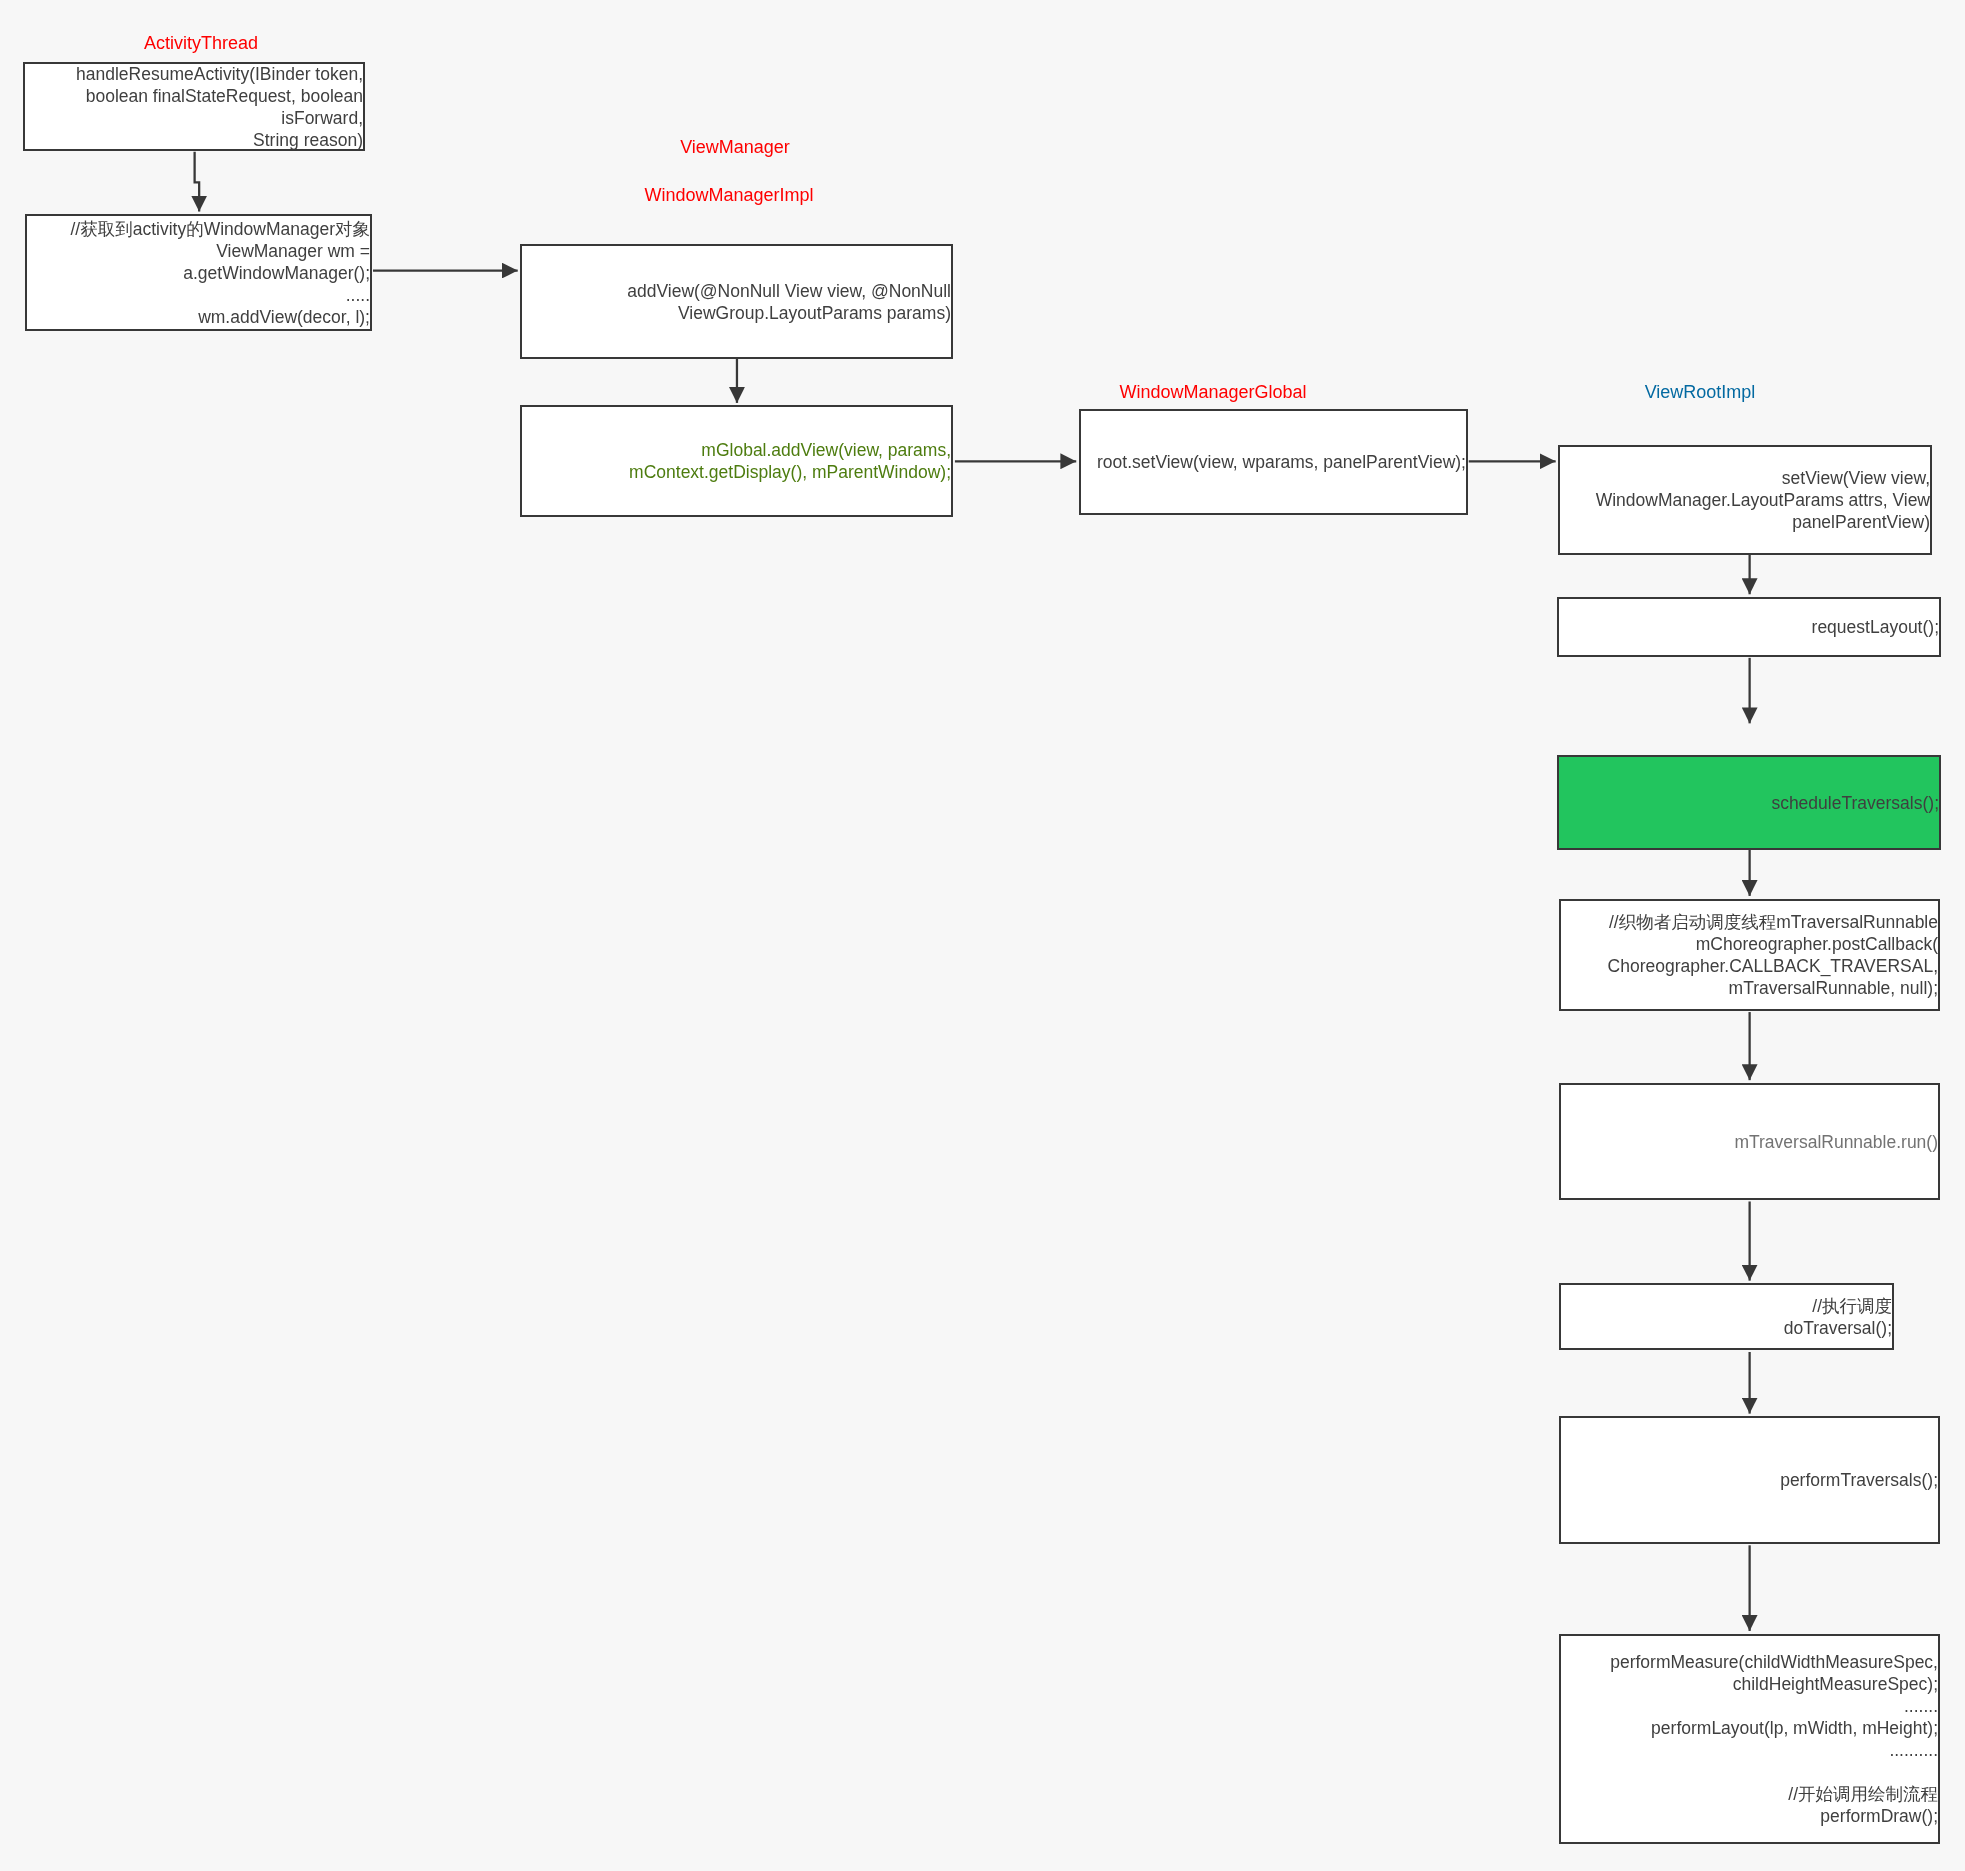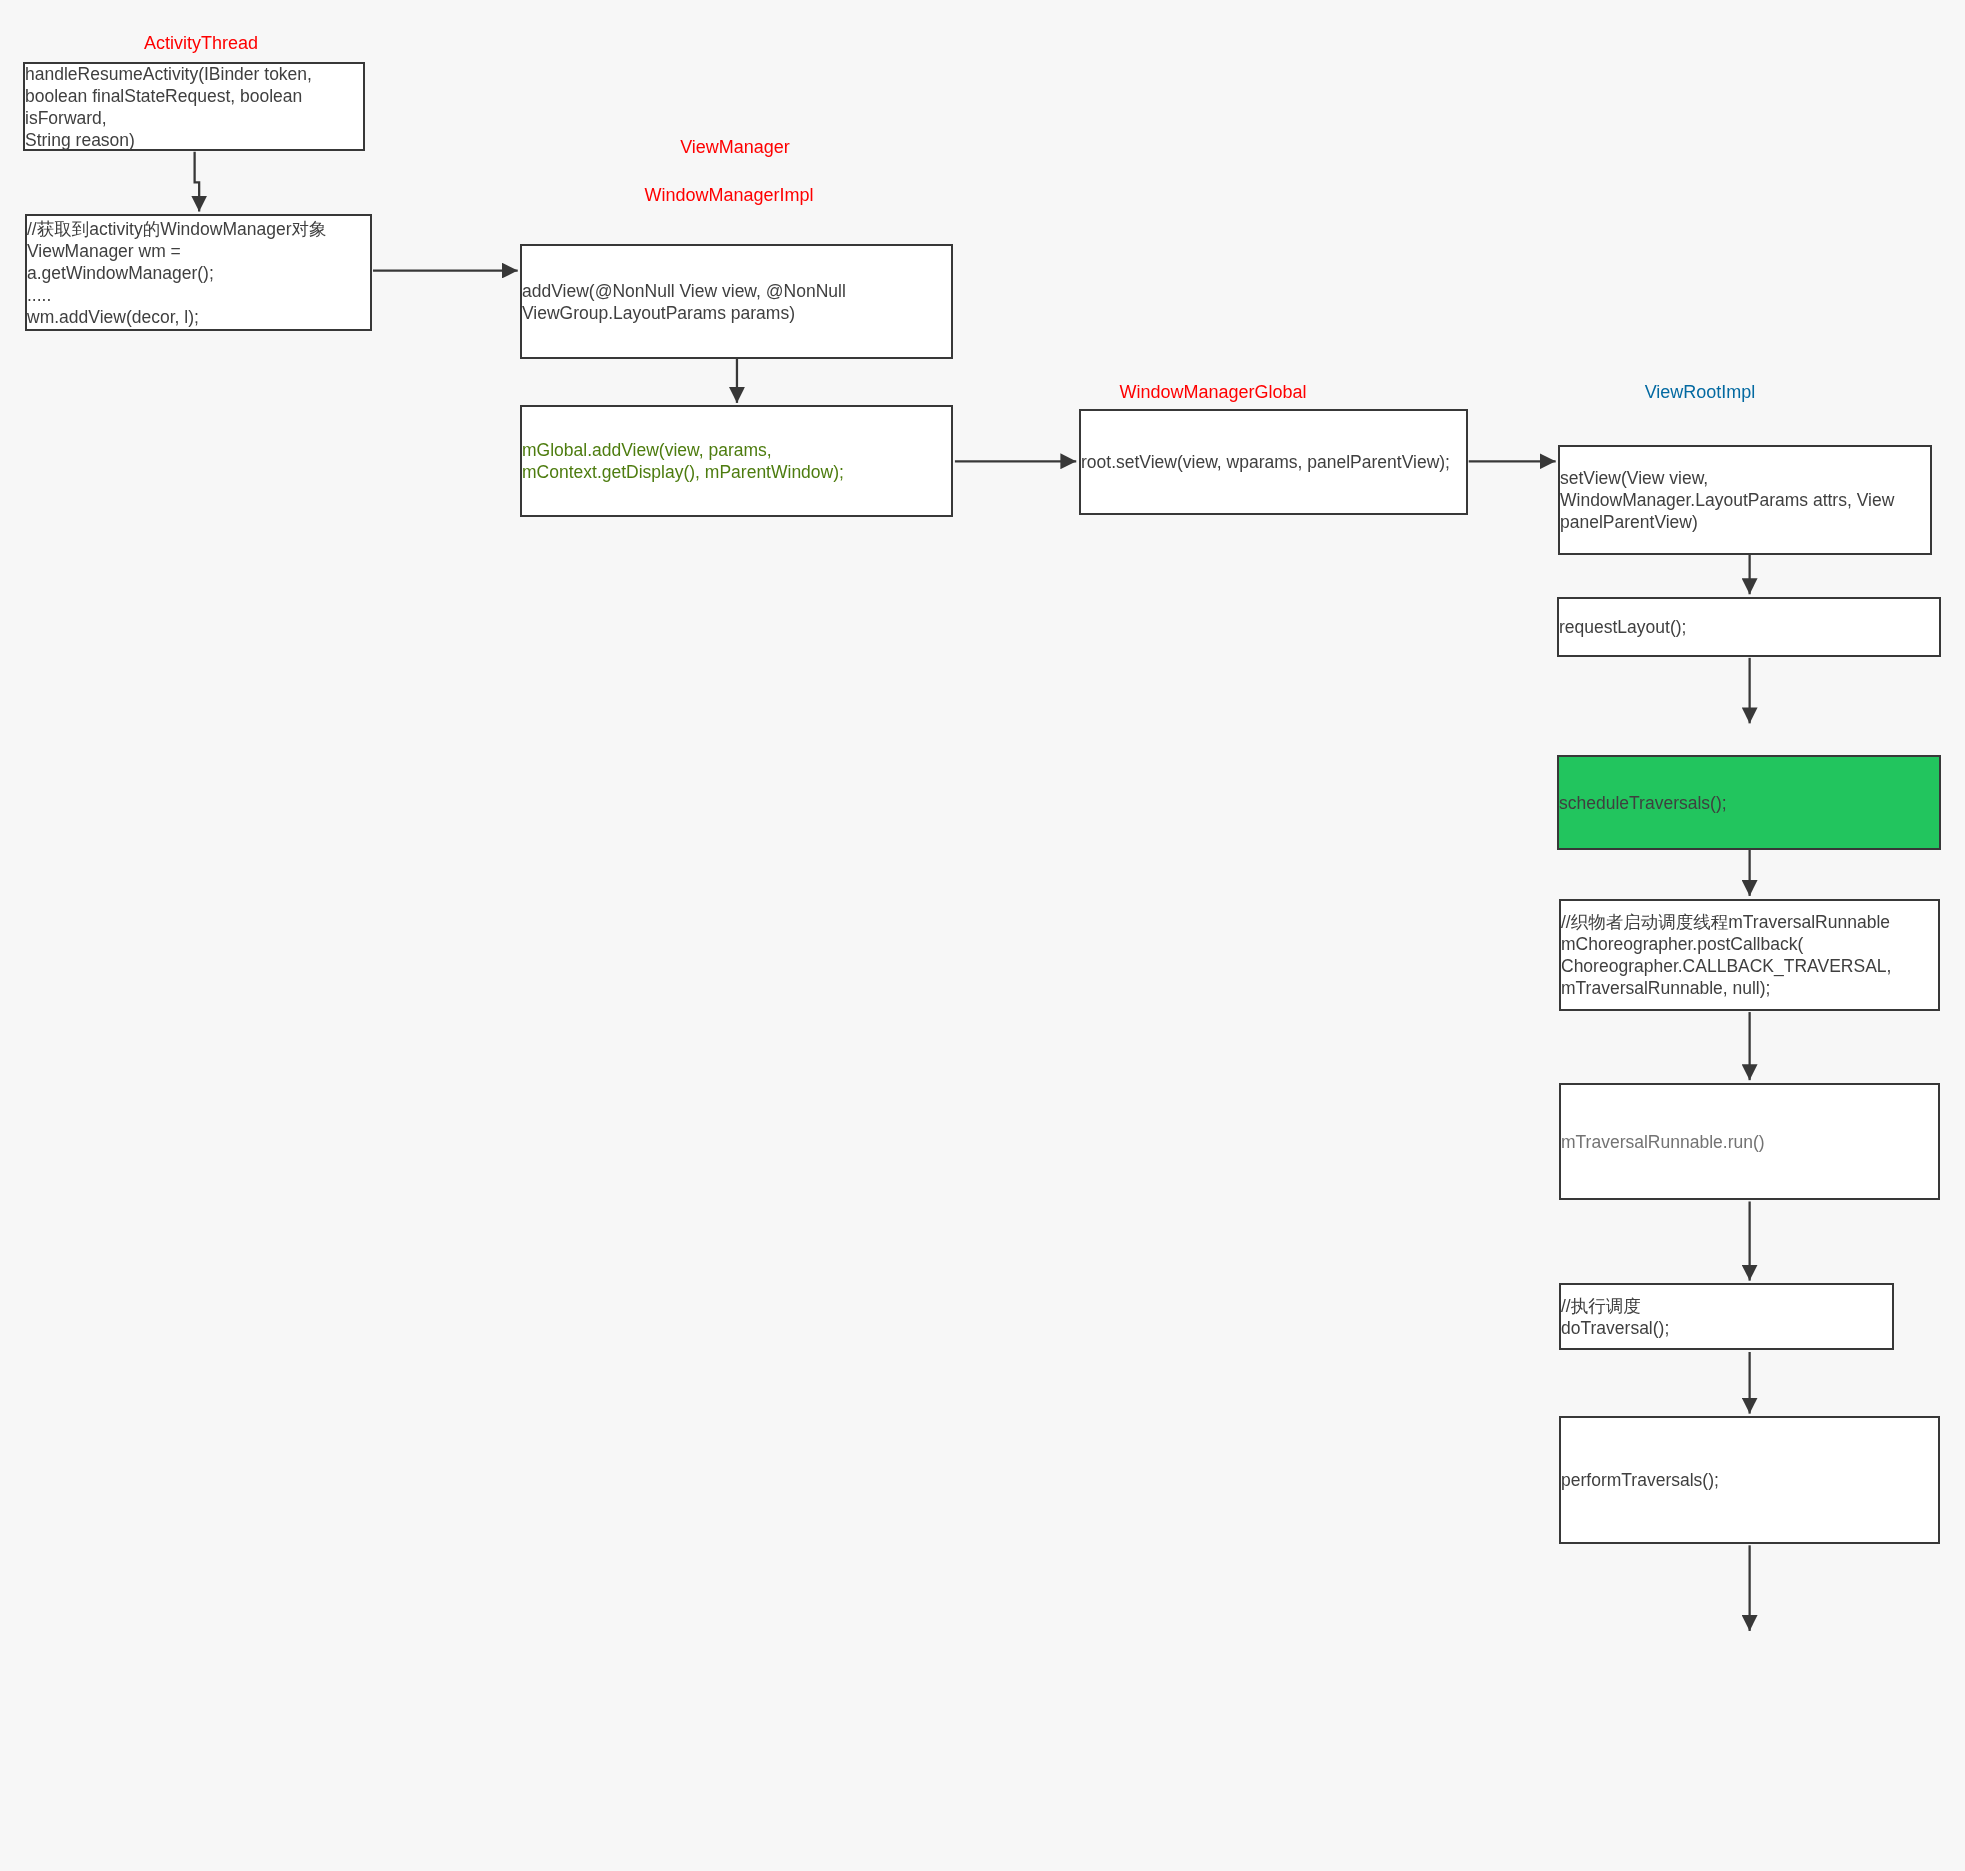--- a/index.html
+++ b/index.html
@@ -23,21 +23,21 @@
     pointer-events:none;
   }
   .flow-box{
     position:absolute;
     background:#ffffff;
     border:2.6px solid #383838;
     box-sizing:border-box;
     display:flex;
     flex-direction:column;
     justify-content:center;
-    align-items:flex-start;
+    align-items:flex-end;
     text-align:center;
     color:#3f3f3f;
     font-size:17.5px;
     line-height:22px;
   }
   .box-line{
     min-height:22px;
     white-space:nowrap;
   }
   .class-label{
@@ -121,14 +121,24 @@
     <div class="flow-box" style="left: 1559px; top: 1083px; width: 381px; height: 117px; background: rgb(255, 255, 255); border-color: rgb(56, 56, 56); color: #737373;">
       <div class="box-line">mTraversalRunnable.run()</div>
     </div>
     <div class="flow-box" style="left: 1559px; top: 1283px; width: 335px; height: 67px; background: rgb(255, 255, 255); border-color: rgb(56, 56, 56); color: rgb(63, 63, 63);">
       <div class="box-line">//执行调度</div>
       <div class="box-line">doTraversal();</div>
     </div>
     <div class="flow-box" style="left: 1559px; top: 1416px; width: 381px; height: 128px; background: rgb(255, 255, 255); border-color: rgb(56, 56, 56); color: rgb(63, 63, 63);">
       <div class="box-line">performTraversals();</div>
     </div>
+    <div class="flow-box" style="left: 1559px; top: 1634px; width: 381px; height: 210px; background: rgb(255, 255, 255); border-color: rgb(56, 56, 56); color: rgb(63, 63, 63);">
+      <div class="box-line">performMeasure(childWidthMeasureSpec,</div>
+      <div class="box-line">childHeightMeasureSpec);</div>
+      <div class="box-line">.......</div>
+      <div class="box-line">performLayout(lp, mWidth, mHeight);</div>
+      <div class="box-line">..........</div>
+      <div class="box-line"></div>
+      <div class="box-line">//开始调用绘制流程</div>
+      <div class="box-line">performDraw();</div>
+    </div>
   </div>
 
 
 </body></html>

